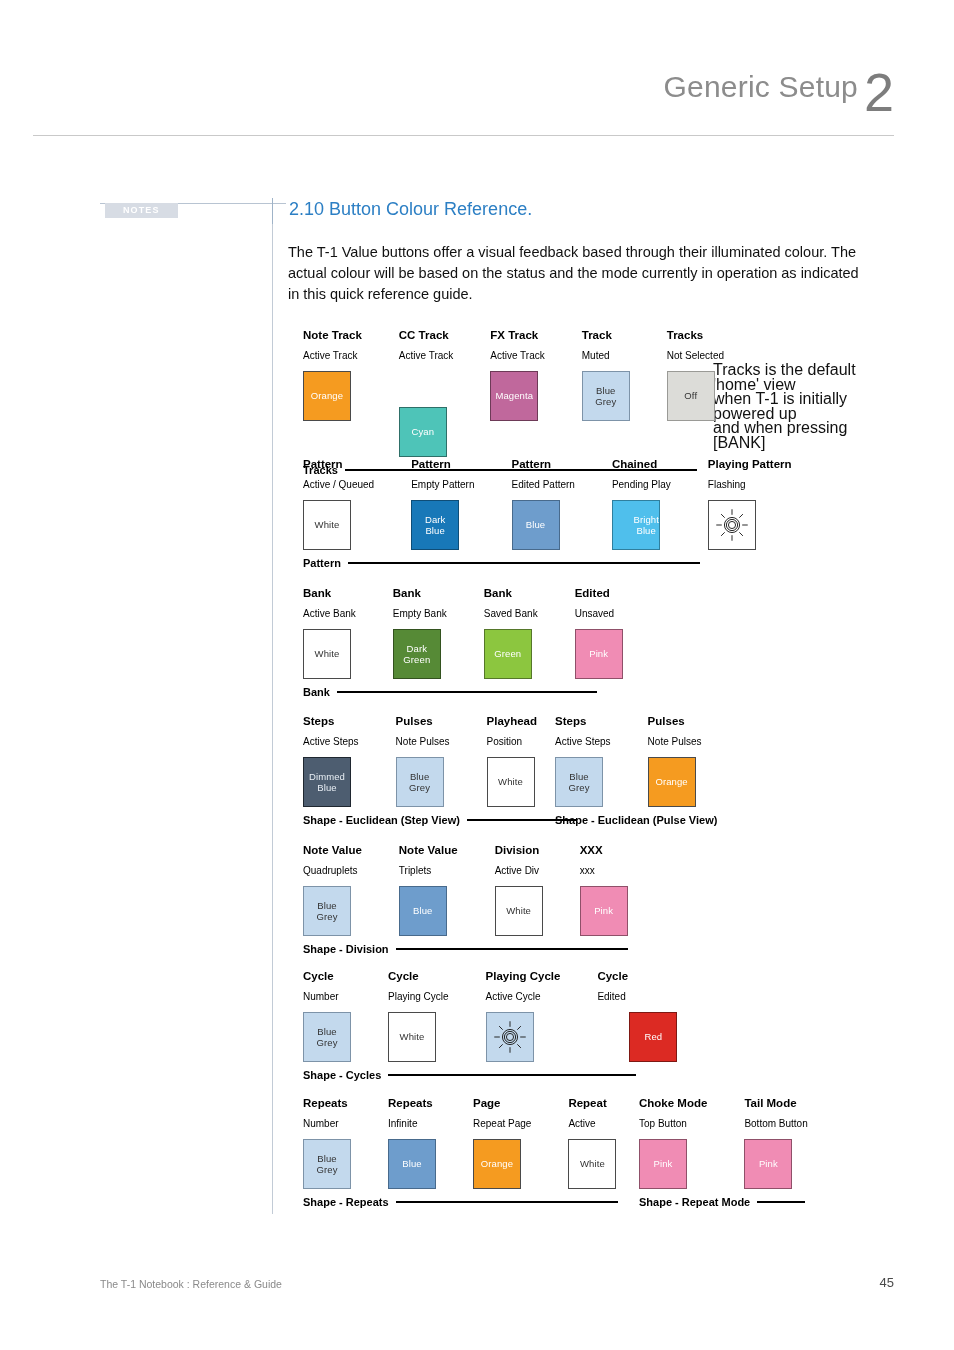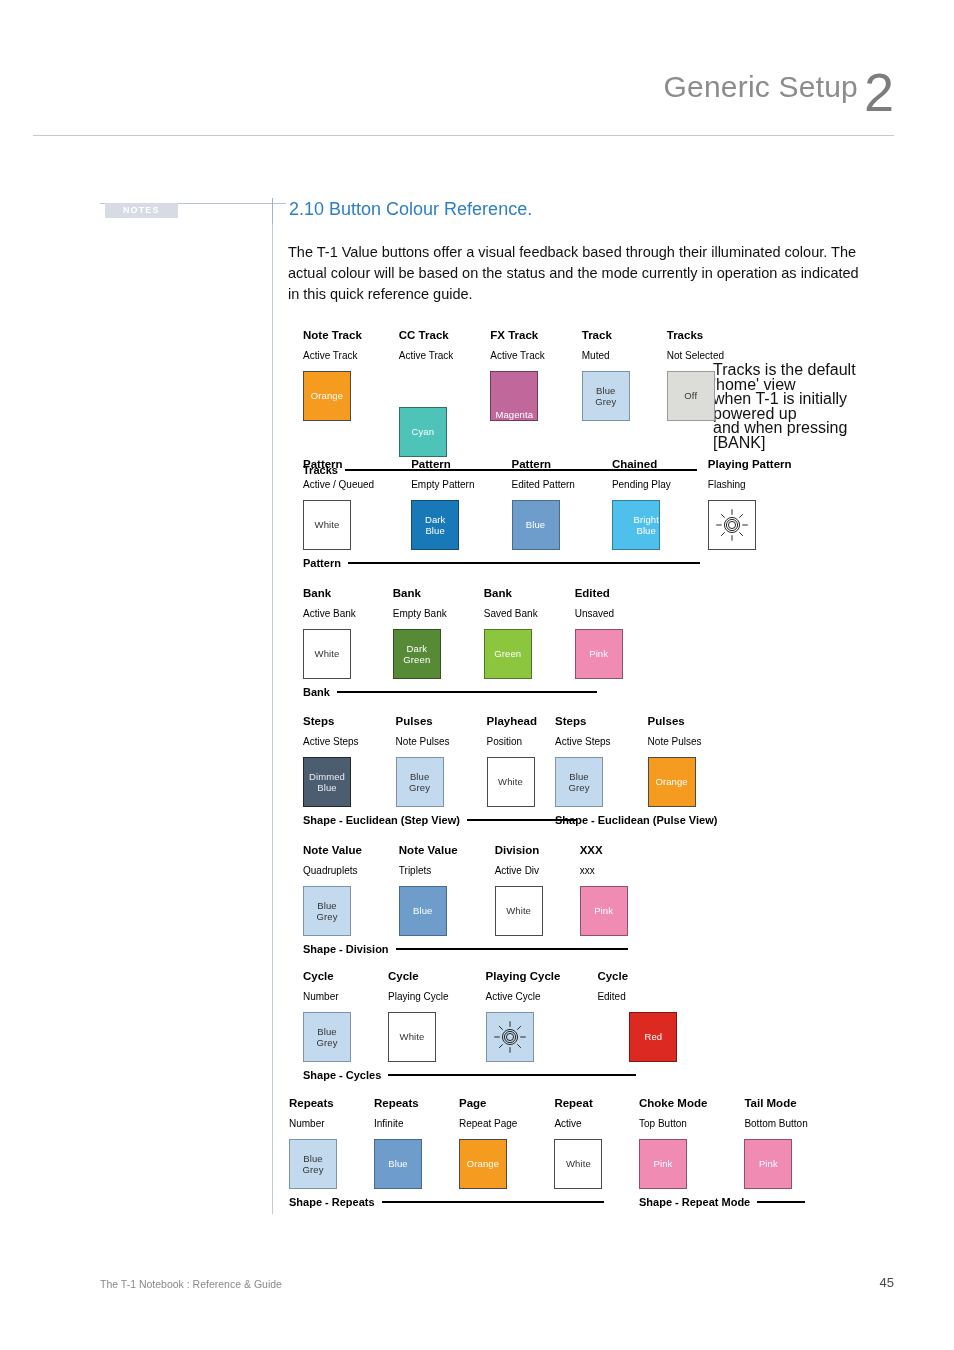--- a/index.html
+++ b/index.html
@@ -245,21 +245,21 @@
         <div class="item" style="margin-left: 37px;">
           <div class="item-title">CC Track</div>
           <div class="item-sub">Active Track</div>
           <div class="swatch" style="background: rgb(78, 196, 184); color: rgb(255, 255, 255); border-color: rgb(46, 111, 104); margin-top: 36px;">
             <span>Cyan</span>
           </div>
         </div>
         <div class="item" style="margin-left: 37px;">
           <div class="item-title">FX Track</div>
           <div class="item-sub">Active Track</div>
-          <div class="swatch" style="background: rgb(192, 104, 156); color: rgb(255, 255, 255); border-color: rgb(109, 58, 87); align-items: flex-end;">
+          <div class="swatch" style="background: rgb(192, 104, 156); color: rgb(255, 255, 255); border-color: rgb(109, 58, 87);">
             <span>Magenta</span>
           </div>
         </div>
         <div class="item" style="margin-left: 37px;">
           <div class="item-title">Track</div>
           <div class="item-sub">Muted</div>
           <div class="swatch" style="background: rgb(195, 217, 237); color: rgb(51, 51, 51); border-color: rgb(125, 147, 168);">
             <span>Blue<br>Grey</span>
           </div>
         </div>
@@ -502,21 +502,21 @@
           <div class="swatch" style="background: rgb(220, 42, 35); color: rgb(255, 255, 255); border-color: rgb(126, 24, 19); margin-left: 32px;">
             <span>Red</span>
           </div>
         </div>
       </div>
       <div class="group-footer">
         <span class="group-footer-label">Shape - Cycles</span>
         <span class="group-footer-rule" style="width: 248px;"></span>
       </div>
     </div>
-    <div class="group" style="left: 289px; top: 1096px;">
+    <div class="group" style="left: 303px; top: 1096px;">
       <div class="group-items">
         <div class="item">
           <div class="item-title">Repeats</div>
           <div class="item-sub">Number</div>
           <div class="swatch" style="background: rgb(195, 217, 237); color: rgb(51, 51, 51); border-color: rgb(125, 147, 168);">
             <span>Blue<br>Grey</span>
           </div>
         </div>
         <div class="item" style="margin-left: 37px;">
           <div class="item-title">Repeats</div>

